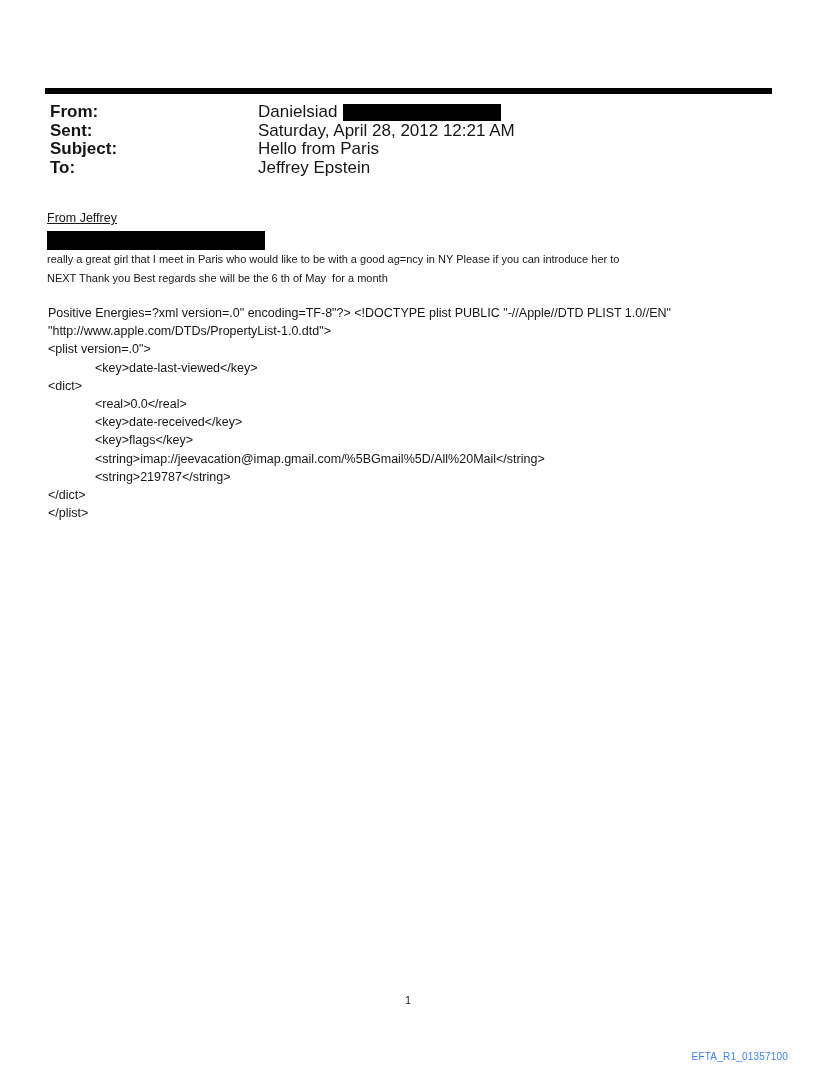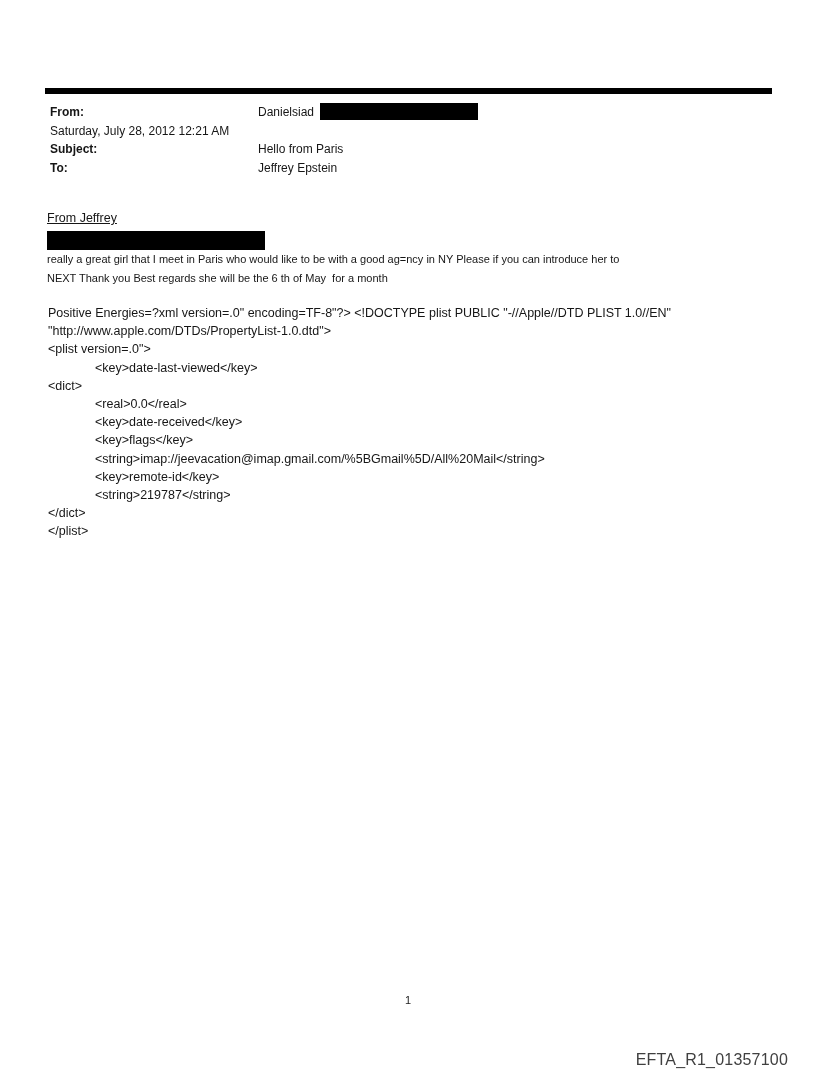--- a/index.html
+++ b/index.html
@@ -15,21 +15,21 @@
   }
   .top-rule {
     position: absolute;
     left: 45px; top: 88px;
     width: 727px; height: 6px;
     background: #000;
   }
   .email-header {
     position: absolute;
     left: 50px; top: 103px;
-    font-size: 12px;
+    font-size: 17px;
     line-height: 18.6px;
   }
   .hdr-row { display: flex; white-space: pre; }
   .hdr-label { font-weight: bold; width: 208px; flex: 0 0 208px; }
   .hdr-value { white-space: pre; }
   .redaction-inline {
     display: inline-block;
     width: 158px; height: 17px;
     background: #000;
     vertical-align: -4px;
@@ -68,39 +68,40 @@
     position: absolute;
     left: 0; top: 994px;
     width: 100%;
     text-align: center;
     font-size: 11px;
     color: #222;
   }
   .bates-number {
     position: absolute;
     right: 28px; top: 1051px;
-    font-size: 16px;
-    color: #404040;
+    font-size: 10px;
+    color: #3b82f6;
     letter-spacing: 0.2px;
   }
 </style>
 </head>
 <body>
 
 <div class="page">
 
   <div class="top-rule"></div>
 
   <div class="email-header">
     <div class="hdr-row">
       <span class="hdr-label">From:</span>
       <span class="hdr-value"><span>Danielsiad</span><span class="redaction-inline"></span></span>
     </div>
     <div class="hdr-row">
-      <span class="hdr-value">Saturday, July 28, 2012 12:21 AM</span>
+      <span class="hdr-label">Sent:</span>
+      <span class="hdr-value">Saturday, April 28, 2012 12:21 AM</span>
     </div>
     <div class="hdr-row">
       <span class="hdr-label">Subject:</span>
       <span class="hdr-value">Hello from Paris</span>
     </div>
     <div class="hdr-row">
       <span class="hdr-label">To:</span>
       <span class="hdr-value">Jeffrey Epstein</span>
     </div>
   </div>
@@ -117,21 +118,20 @@
   <div class="plist">
     <div class="line">Positive Energies=?xml version=.0" encoding=TF-8"?&gt; &lt;!DOCTYPE plist PUBLIC "-//Apple//DTD PLIST 1.0//EN"</div>
     <div class="line">"http://www.apple.com/DTDs/PropertyList-1.0.dtd"&gt;</div>
     <div class="line">&lt;plist version=.0"&gt;</div>
     <div class="line indent">&lt;key&gt;date-last-viewed&lt;/key&gt;</div>
     <div class="line">&lt;dict&gt;</div>
     <div class="line indent">&lt;real&gt;0.0&lt;/real&gt;</div>
     <div class="line indent">&lt;key&gt;date-received&lt;/key&gt;</div>
     <div class="line indent">&lt;key&gt;flags&lt;/key&gt;</div>
     <div class="line indent">&lt;string&gt;imap://jeevacation@imap.gmail.com/%5BGmail%5D/All%20Mail&lt;/string&gt;</div>
-    <div class="line indent">&lt;key&gt;remote-id&lt;/key&gt;</div>
     <div class="line indent">&lt;string&gt;219787&lt;/string&gt;</div>
     <div class="line">&lt;/dict&gt;</div>
     <div class="line">&lt;/plist&gt;</div>
   </div>
 
   <div class="page-number">1</div>
 
   <div class="bates-number">EFTA_R1_01357100</div>
 
 </div>

